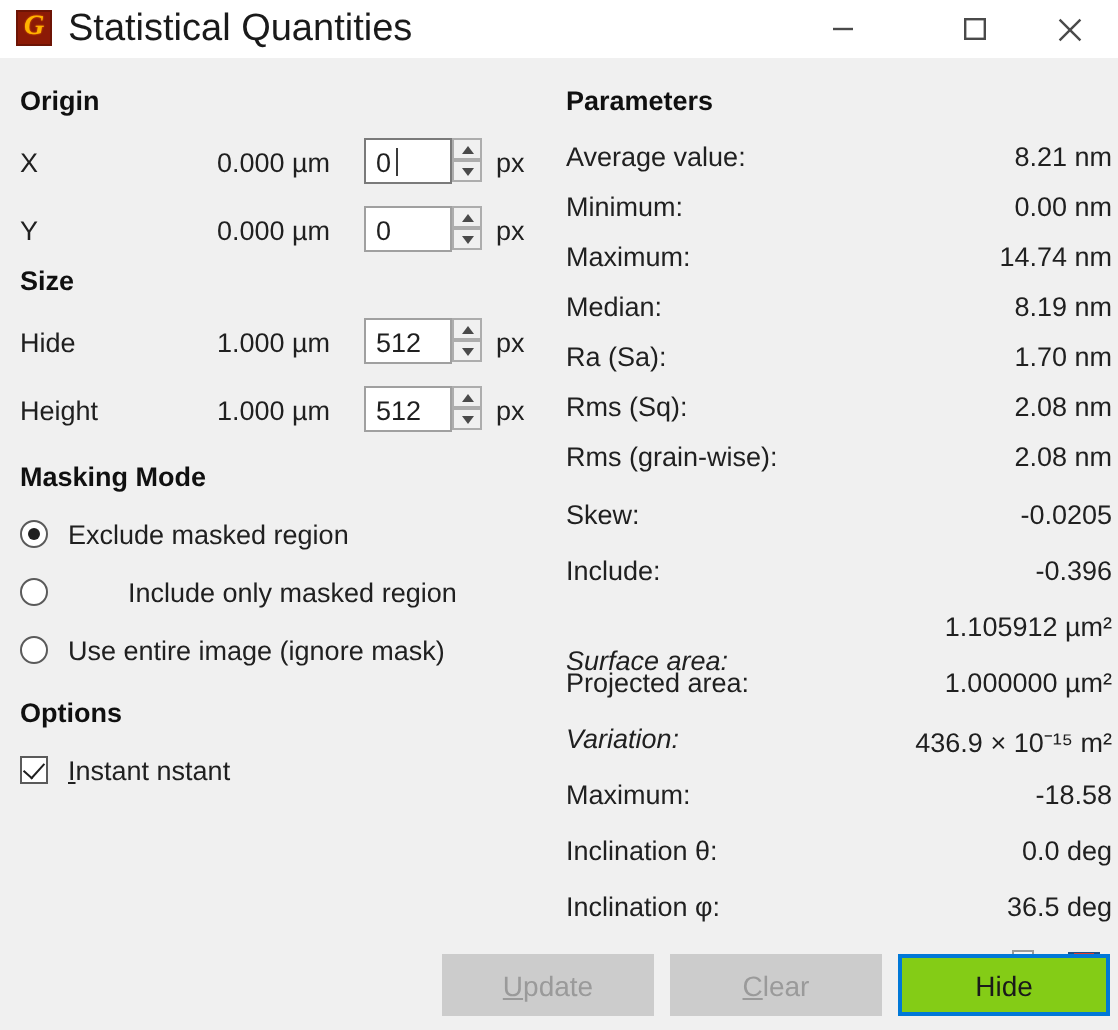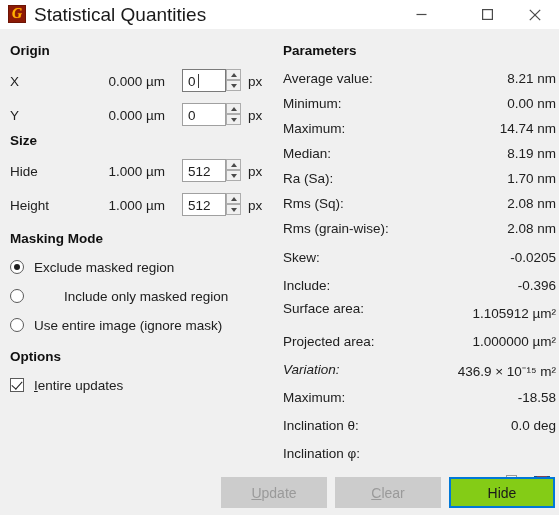--- a/index.html
+++ b/index.html
@@ -342,21 +342,21 @@
   </div>
   <div class="radio-row" style="top:285px;">
     <span class="radio"></span>
     <span class="radio-label">Use entire image (ignore mask)</span>
   </div>
 
   <div class="section-head" style="left:10px; top:320px;">Options</div>
 
   <div class="check-row" style="top:345px;">
     <span class="checkbox checked"></span>
-    <span class="check-label"><span class="acc">I</span><span>entire updates</span></span>
+    <span class="check-label"><span class="acc">I</span><span>nstant nstant</span></span>
   </div>
 
   <div class="section-head" style="left:283px; top:14px;">Parameters</div>
 
   <div class="lbl" style="left:283px; top:42px;">Average value:</div>
   <div class="val-right" style="left:380px; top:42px; width:176px;">8.21 nm</div>
 
   <div class="lbl" style="left:283px; top:67px;">Minimum:</div>
   <div class="val-right" style="left:380px; top:67px; width:176px;">0.00 nm</div>
 
@@ -374,36 +374,37 @@
 
   <div class="lbl" style="left:283px; top:192px;">Rms (grain-wise):</div>
   <div class="val-right" style="left:380px; top:192px; width:176px;">2.08 nm</div>
 
   <div class="lbl" style="left:283px; top:221px;">Skew:</div>
   <div class="val-right" style="left:380px; top:221px; width:176px;">-0.0205</div>
 
   <div class="lbl" style="left:283px; top:249px;">Include:</div>
   <div class="val-right" style="left:380px; top:249px; width:176px;">-0.396</div>
 
-  <div class="lbl" style="left:283px; top:272px;">Surface area:</div>
+  <div class="lbl" style="left:283px; top:294px;font-style:italic;">Surface area:</div>
   <div class="val-right" style="left:380px; top:277px; width:176px;">1.105912 µm²</div>
 
   <div class="lbl" style="left:283px; top:305px;">Projected area:</div>
   <div class="val-right" style="left:380px; top:305px; width:176px;">1.000000 µm²</div>
 
   <div class="lbl" style="left:283px; top:333px;font-style:italic;">Variation:</div>
   <div class="val-right" style="left:360px; top:333px; width:196px;">436.9 × 10⁻¹⁵ m²</div>
 
   <div class="lbl" style="left:283px; top:361px;">Maximum:</div>
   <div class="val-right" style="left:380px; top:361px; width:176px;">-18.58</div>
 
   <div class="lbl" style="left:283px; top:389px;">Inclination θ:</div>
   <div class="val-right" style="left:380px; top:389px; width:176px;">0.0 deg</div>
 
   <div class="lbl" style="left:283px; top:417px;">Inclination φ:</div>
+  <div class="val-right" style="left:380px; top:417px; width:176px;">36.5 deg</div>
 
   <div class="toolicon" style="left:504px; top:444px;">
     <svg width="20" height="20" viewBox="0 0 20 20">
       <rect x="2.5" y="2.5" width="10" height="12" fill="#f7f7f7" stroke="#9a9a9a" stroke-width="1"></rect>
       <rect x="6.5" y="5.5" width="10" height="12" fill="#ffffff" stroke="#9a9a9a" stroke-width="1"></rect>
       <line x1="8.5" y1="8.5" x2="14.5" y2="8.5" stroke="#b5b5b5" stroke-width="0.9"></line>
       <line x1="8.5" y1="10.7" x2="14.5" y2="10.7" stroke="#b5b5b5" stroke-width="0.9"></line>
       <line x1="8.5" y1="12.9" x2="13" y2="12.9" stroke="#b5b5b5" stroke-width="0.9"></line>
     </svg>
   </div>

